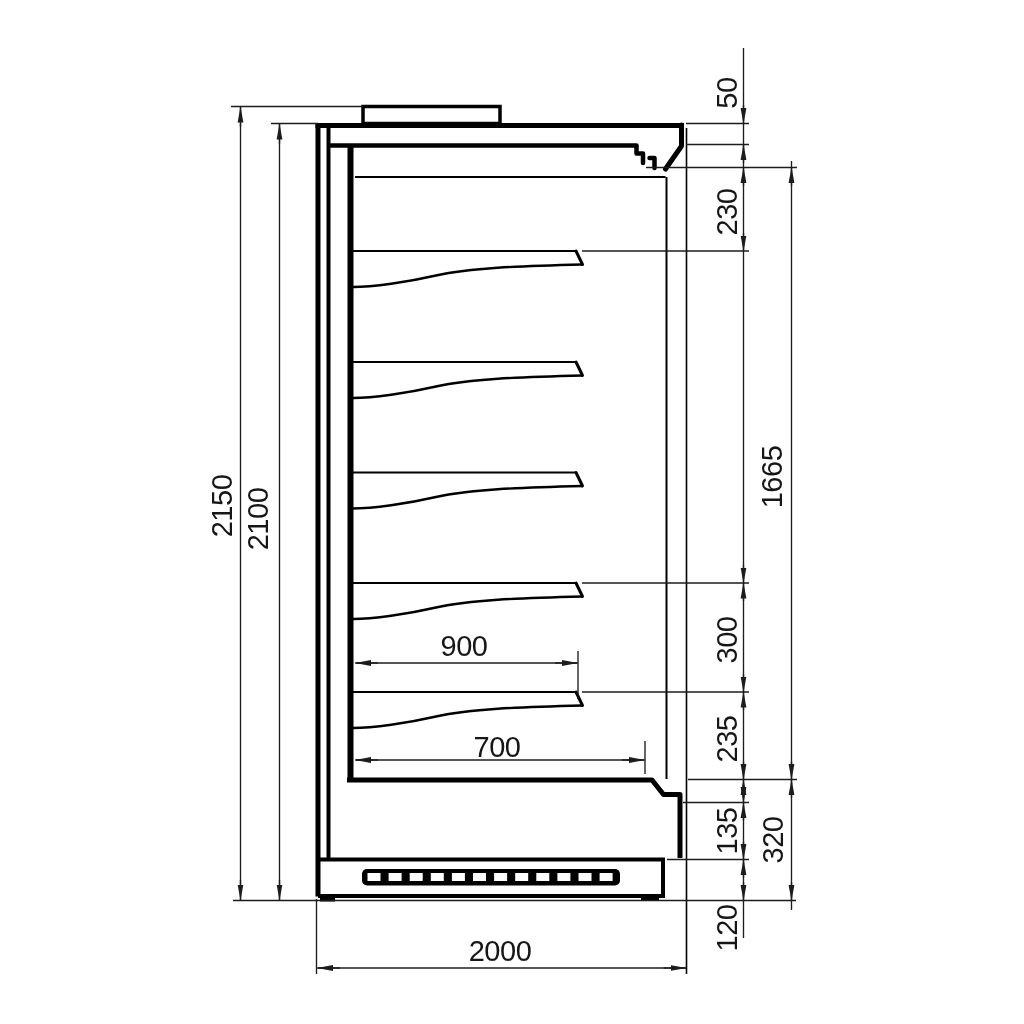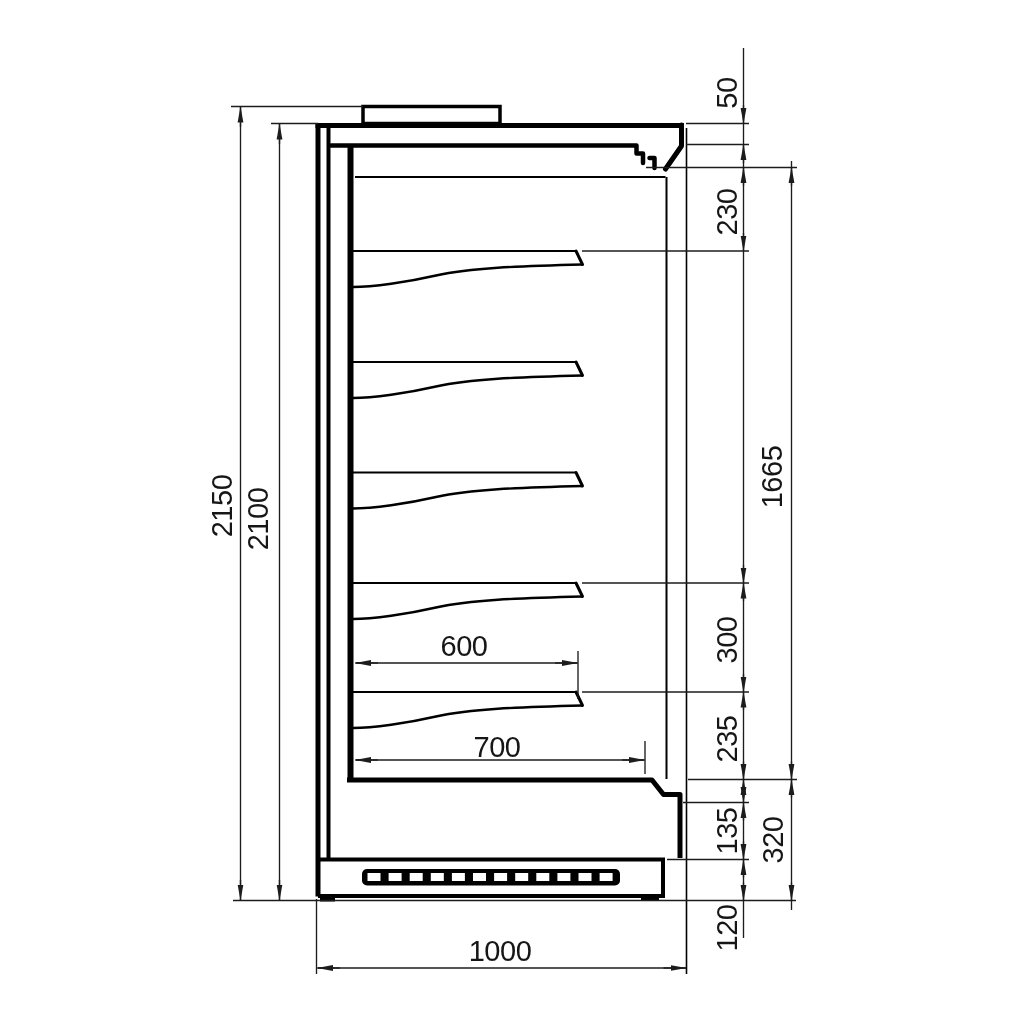--- a/index.html
+++ b/index.html
@@ -174,17 +174,17 @@
   <div class="dlab rot" style="left:222px;top:506px">2150</div>
   <div class="dlab rot" style="left:258px;top:519px">2100</div>
   <div class="dlab rot" style="left:727px;top:93px">50</div>
   <div class="dlab rot" style="left:727px;top:212px">230</div>
   <div class="dlab rot" style="left:772px;top:477px">1665</div>
   <div class="dlab rot" style="left:727px;top:640px">300</div>
   <div class="dlab rot" style="left:727px;top:739px">235</div>
   <div class="dlab rot" style="left:727px;top:831px">135</div>
   <div class="dlab rot" style="left:773px;top:840px">320</div>
   <div class="dlab rot" style="left:727px;top:928px">120</div>
-  <div class="dlab" style="left:464px;top:646px">600</div>
+  <div class="dlab" style="left:464px;top:646px">900</div>
   <div class="dlab" style="left:497px;top:747px">700</div>
-  <div class="dlab" style="left:500px;top:951px">1000</div>
+  <div class="dlab" style="left:500px;top:951px">2000</div>
 
 </div>
 
 </body></html>

